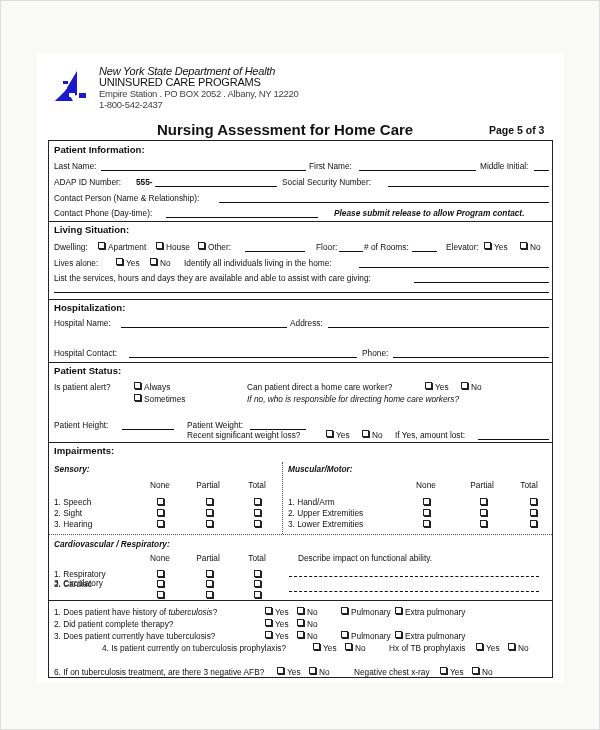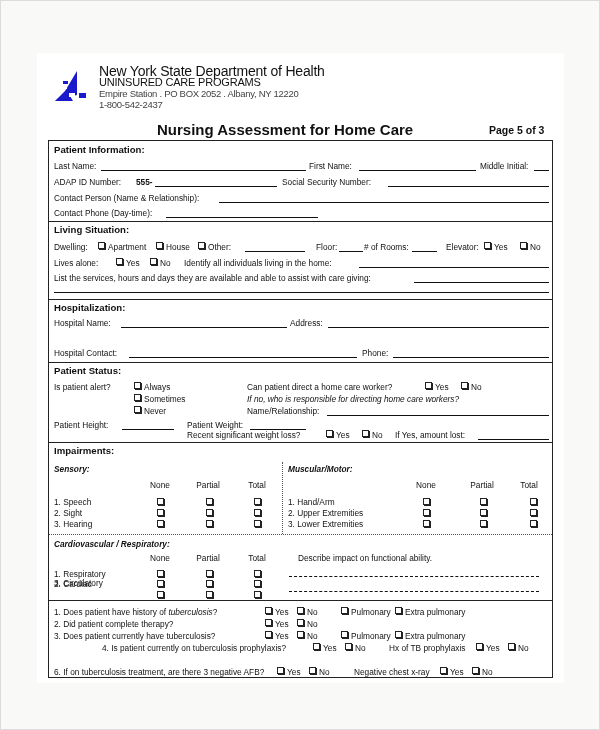--- a/index.html
+++ b/index.html
@@ -12,21 +12,21 @@
     box-sizing:border-box;
     border:1px solid #dcdcdc;
   }
   .sheet {
     position:absolute; left:36px; top:52px; width:527px; height:630px;
     background:#ffffff;
   }
   
   .logo { position:absolute; left:14px; top:16px; width:40px; height:34px; }
   .org { position:absolute; left:62px; top:13px; line-height:11px; }
-  .org .l1 { font-size:14px; color:#111; letter-spacing:-0.2px; }
+  .org .l1 { font-size:11px; color:#111; letter-spacing:-0.2px;font-style:italic; }
   .org .l2 { font-size:11px; color:#111; letter-spacing:-0.2px; }
   .org .l3, .org .l4 { font-size:9.5px; color:#444; letter-spacing:-0.3px; }
   .title { position:absolute; left:120px; top:68px; font-size:15px; font-weight:bold; }
   .pageno { position:absolute; left:452px; top:71px; font-size:10.5px; font-weight:bold; }
 
   .form {
     position:absolute; left:11px; top:87px; width:505px; height:538px;
     border:1.5px solid #222; box-sizing:border-box;
     font-size:8.3px;
   }
@@ -86,20 +86,21 @@
         <span class="t" style="left:228px">Social Security Number:</span>
         <span class="ln" style="left:334px;width:161px"></span>
       </div>
       <div class="row" style="top:52px;">
         <span class="t" style="left:0">Contact Person (Name &amp; Relationship):</span>
         <span class="ln" style="left:165px;width:330px"></span>
       </div>
       <div class="row" style="top:67px;">
         <span class="t" style="left:0">Contact Phone (Day-time):</span>
         <span class="ln" style="left:112px;width:152px"></span>
+        <span class="t bi" style="left:280px">Please submit release to allow Program contact.</span>
       </div>
     </div>
 
     <div class="sec" style="top:80px;height:78px;">
       <div class="sec-title" style="top:3px;">Living Situation:</div>
       <div class="row" style="top:21px;">
         <span class="t" style="left:0">Dwelling:</span>
         <span class="t" style="left:44px"><span class="cb"></span><span>Apartment</span></span>
         <span class="t" style="left:102px"><span class="cb"></span><span>House</span></span>
         <span class="t" style="left:144px"><span class="cb"></span><span>Other:</span></span>
@@ -148,25 +149,20 @@
         <span class="t" style="left:0">Is patient alert?</span>
         <span class="t" style="left:80px"><span class="cb"></span><span>Always</span></span>
         <span class="t" style="left:193px">Can patient direct a home care worker?</span>
         <span class="t" style="left:371px"><span class="cb"></span><span>Yes</span></span>
         <span class="t" style="left:407px"><span class="cb"></span><span>No</span></span>
       </div>
       <div class="row" style="top:32px;">
         <span class="t" style="left:80px"><span class="cb"></span><span>Sometimes</span></span>
         <span class="t it" style="left:193px">If no, who is responsible for directing home care workers?</span>
       </div>
-      <div class="row" style="top:44px;">
-        <span class="t" style="left:80px"><span class="cb"></span><span>Never</span></span>
-        <span class="t" style="left:193px">Name/Relationship:</span>
-        <span class="ln" style="left:273px;width:222px"></span>
-      </div>
       <div class="row" style="top:58px;text-align:right;">
         <span class="t" style="left:0">Patient Height:</span>
         <span class="ln" style="left:68px;width:52px"></span>
         <span class="t" style="left:133px">Patient Weight:</span>
         <span class="ln" style="left:196px;width:56px"></span>
       </div>
       <div class="row" style="top:68px;">
         <span class="t" style="left:133px">Recent significant weight loss?</span>
         <span class="t" style="left:272px"><span class="cb"></span><span>Yes</span></span>
         <span class="t" style="left:308px"><span class="cb"></span><span>No</span></span>

